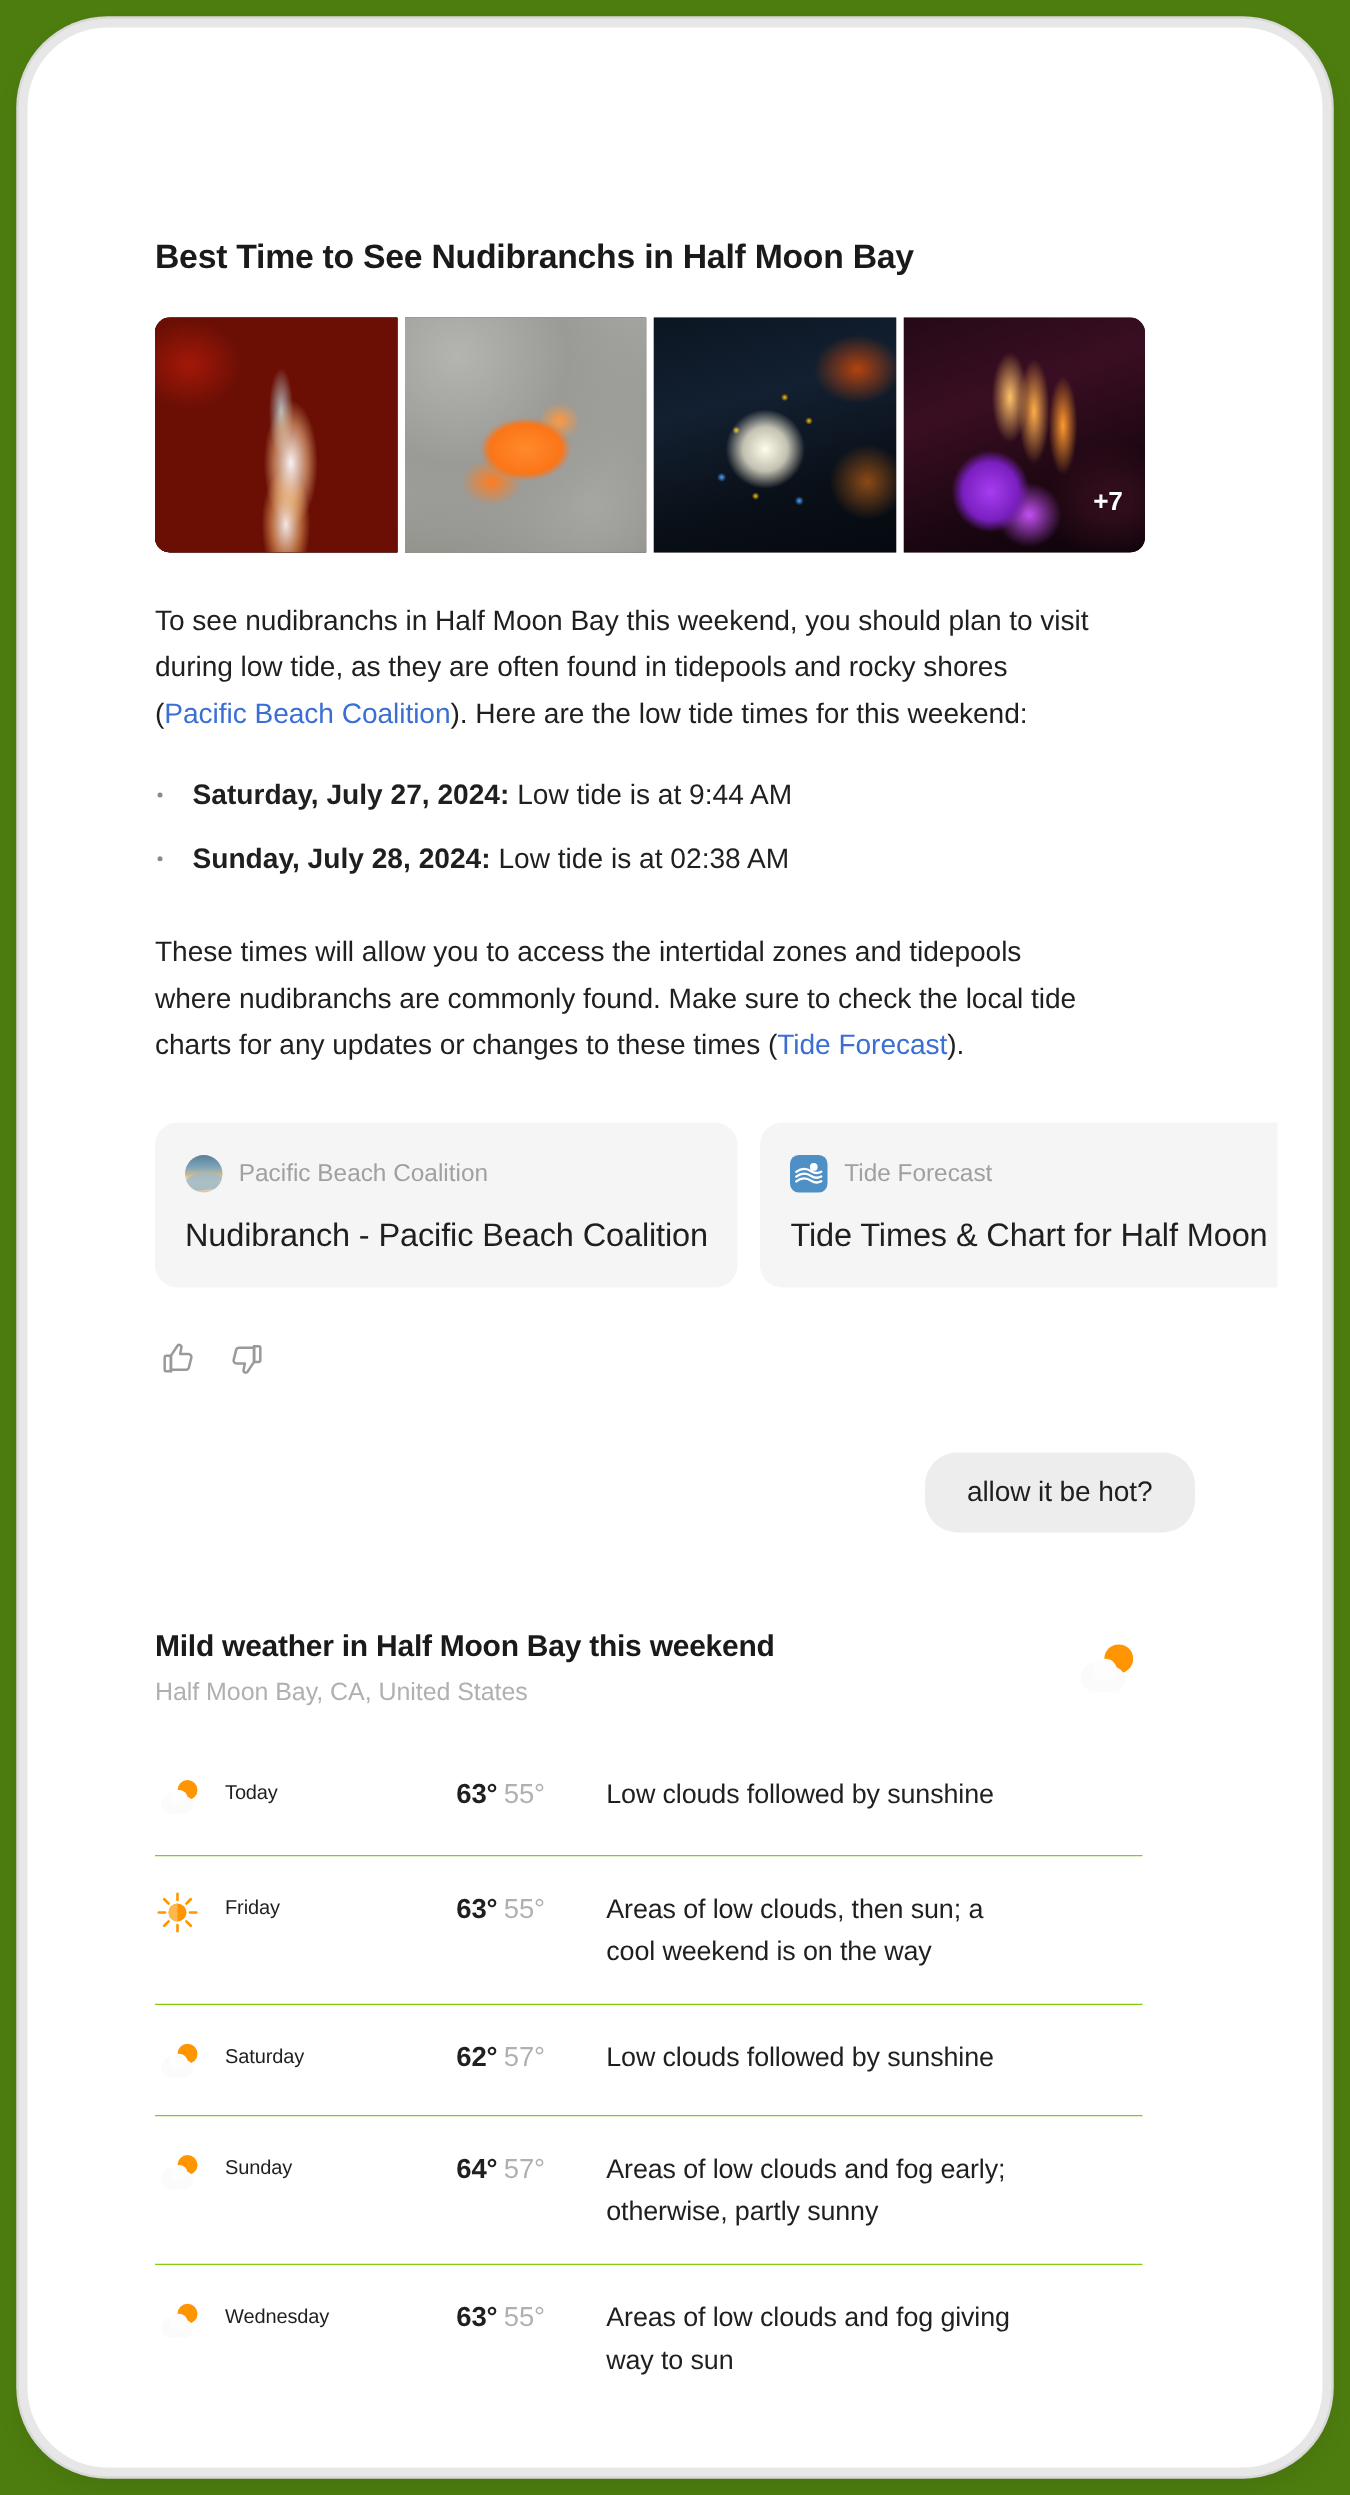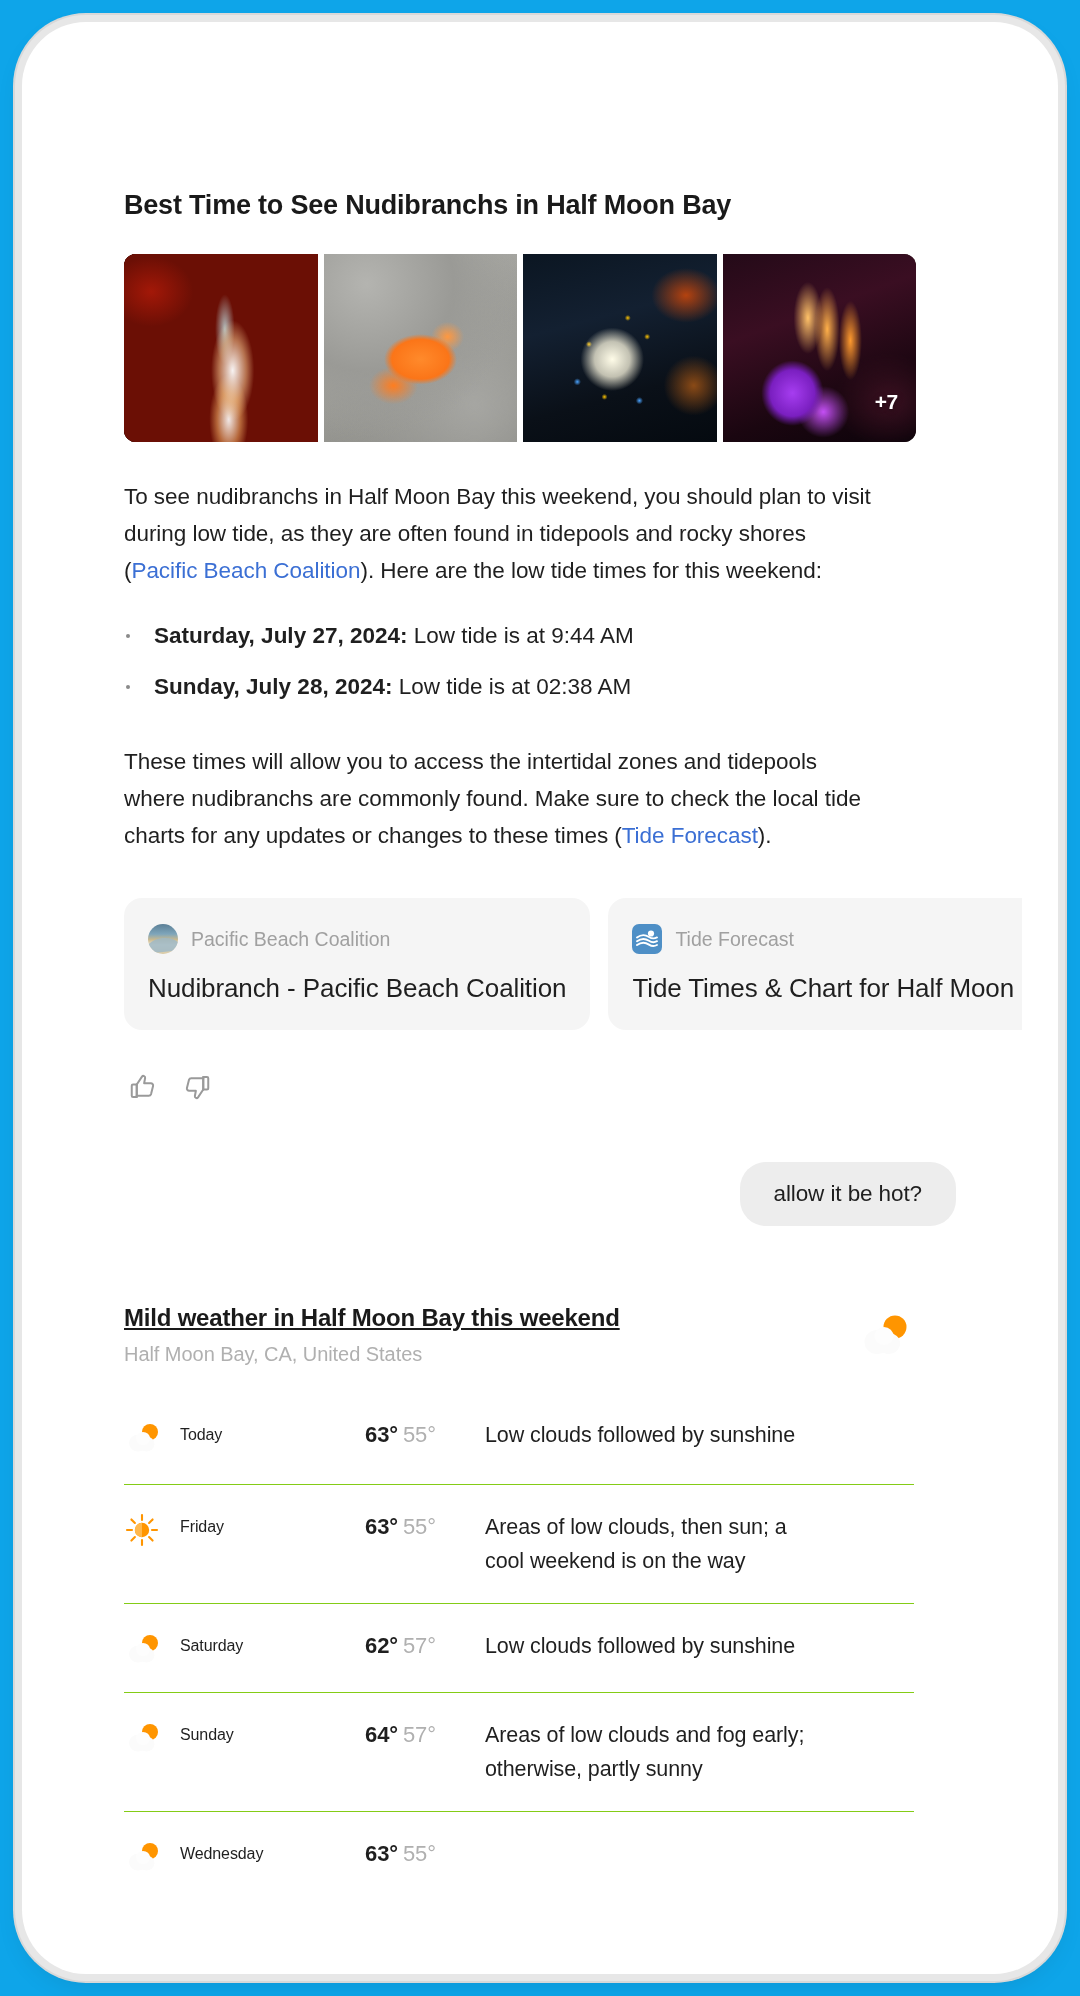--- a/index.html
+++ b/index.html
@@ -8,21 +8,21 @@
     width: 1080px;
     height: 1996px;
     background: #ffffff;
     font-family: "Liberation Sans", sans-serif;
   }
 
   #stage {
     position: relative;
     width: 1080px;
     height: 1996px;
-    background: #0ea5e9;
+    background: #4d7c0f;
     overflow: hidden;
   }
 
   
   .device-frame {
     position: absolute;
     left: 22px;
     top: 22px;
     width: 1036px;
     height: 1952px;
@@ -266,21 +266,20 @@
   .weather-head {
     display: flex;
     align-items: flex-start;
     justify-content: space-between;
   }
   .weather-title {
     font-size: 24px;
     font-weight: 700;
     color: #1a1a1a;
     letter-spacing: -0.2px;
-    text-decoration: underline;
   }
   .weather-sub {
     margin-top: 11px;
     font-size: 20px;
     color: #b0b0b0;
     letter-spacing: -0.05px;
   }
   .weather-head-icon { width: 56px; height: 50px; margin-top: 6px; }
 
   .weather-rows { margin-top: 34px; }
@@ -516,20 +515,21 @@
                   <ellipse cx="14" cy="23" rx="9" ry="8.6" fill="#fbfbfb"></ellipse>
                   <ellipse cx="22.5" cy="24" rx="8" ry="7.6" fill="#fbfbfb"></ellipse>
                   <rect x="8" y="20.5" width="20" height="10" rx="5" fill="#fbfbfb"></rect>
                   <ellipse cx="19" cy="18.5" rx="7" ry="6.6" fill="#fdfdfd"></ellipse>
                 </svg>
               </span>
               <span class="w-day">Wednesday</span>
               <span class="w-temps">
                 <span class="w-hi">63°</span><span class="w-lo">55°</span>
               </span>
+              <span class="w-desc">Areas of low clouds and fog giving way to sun</span>
             </div>
 
           </div>
         </div>
 
       </div>
     </div>
   </div>
 </div>
 

